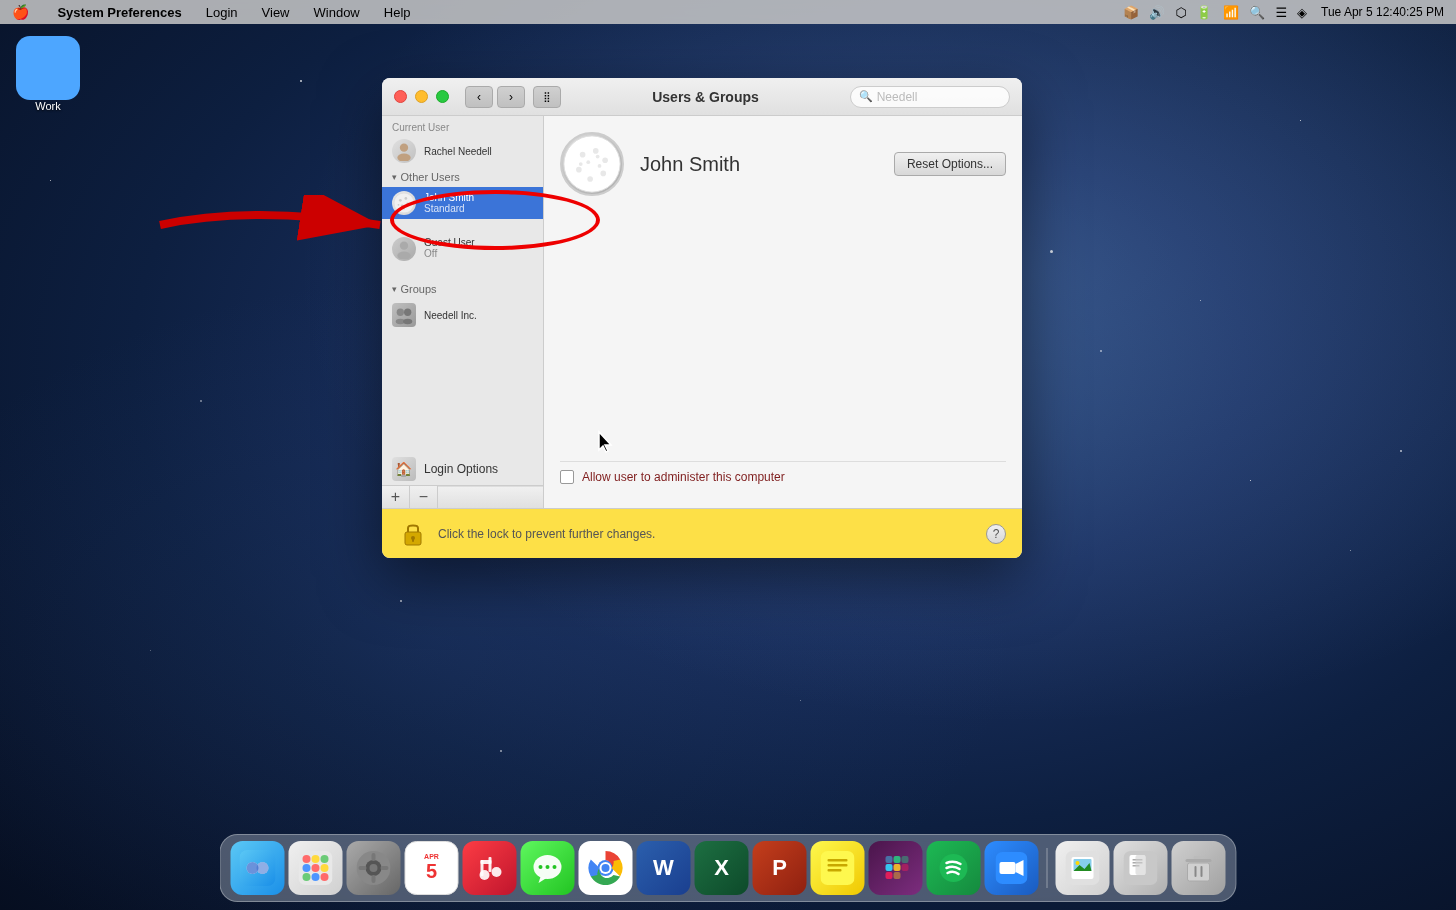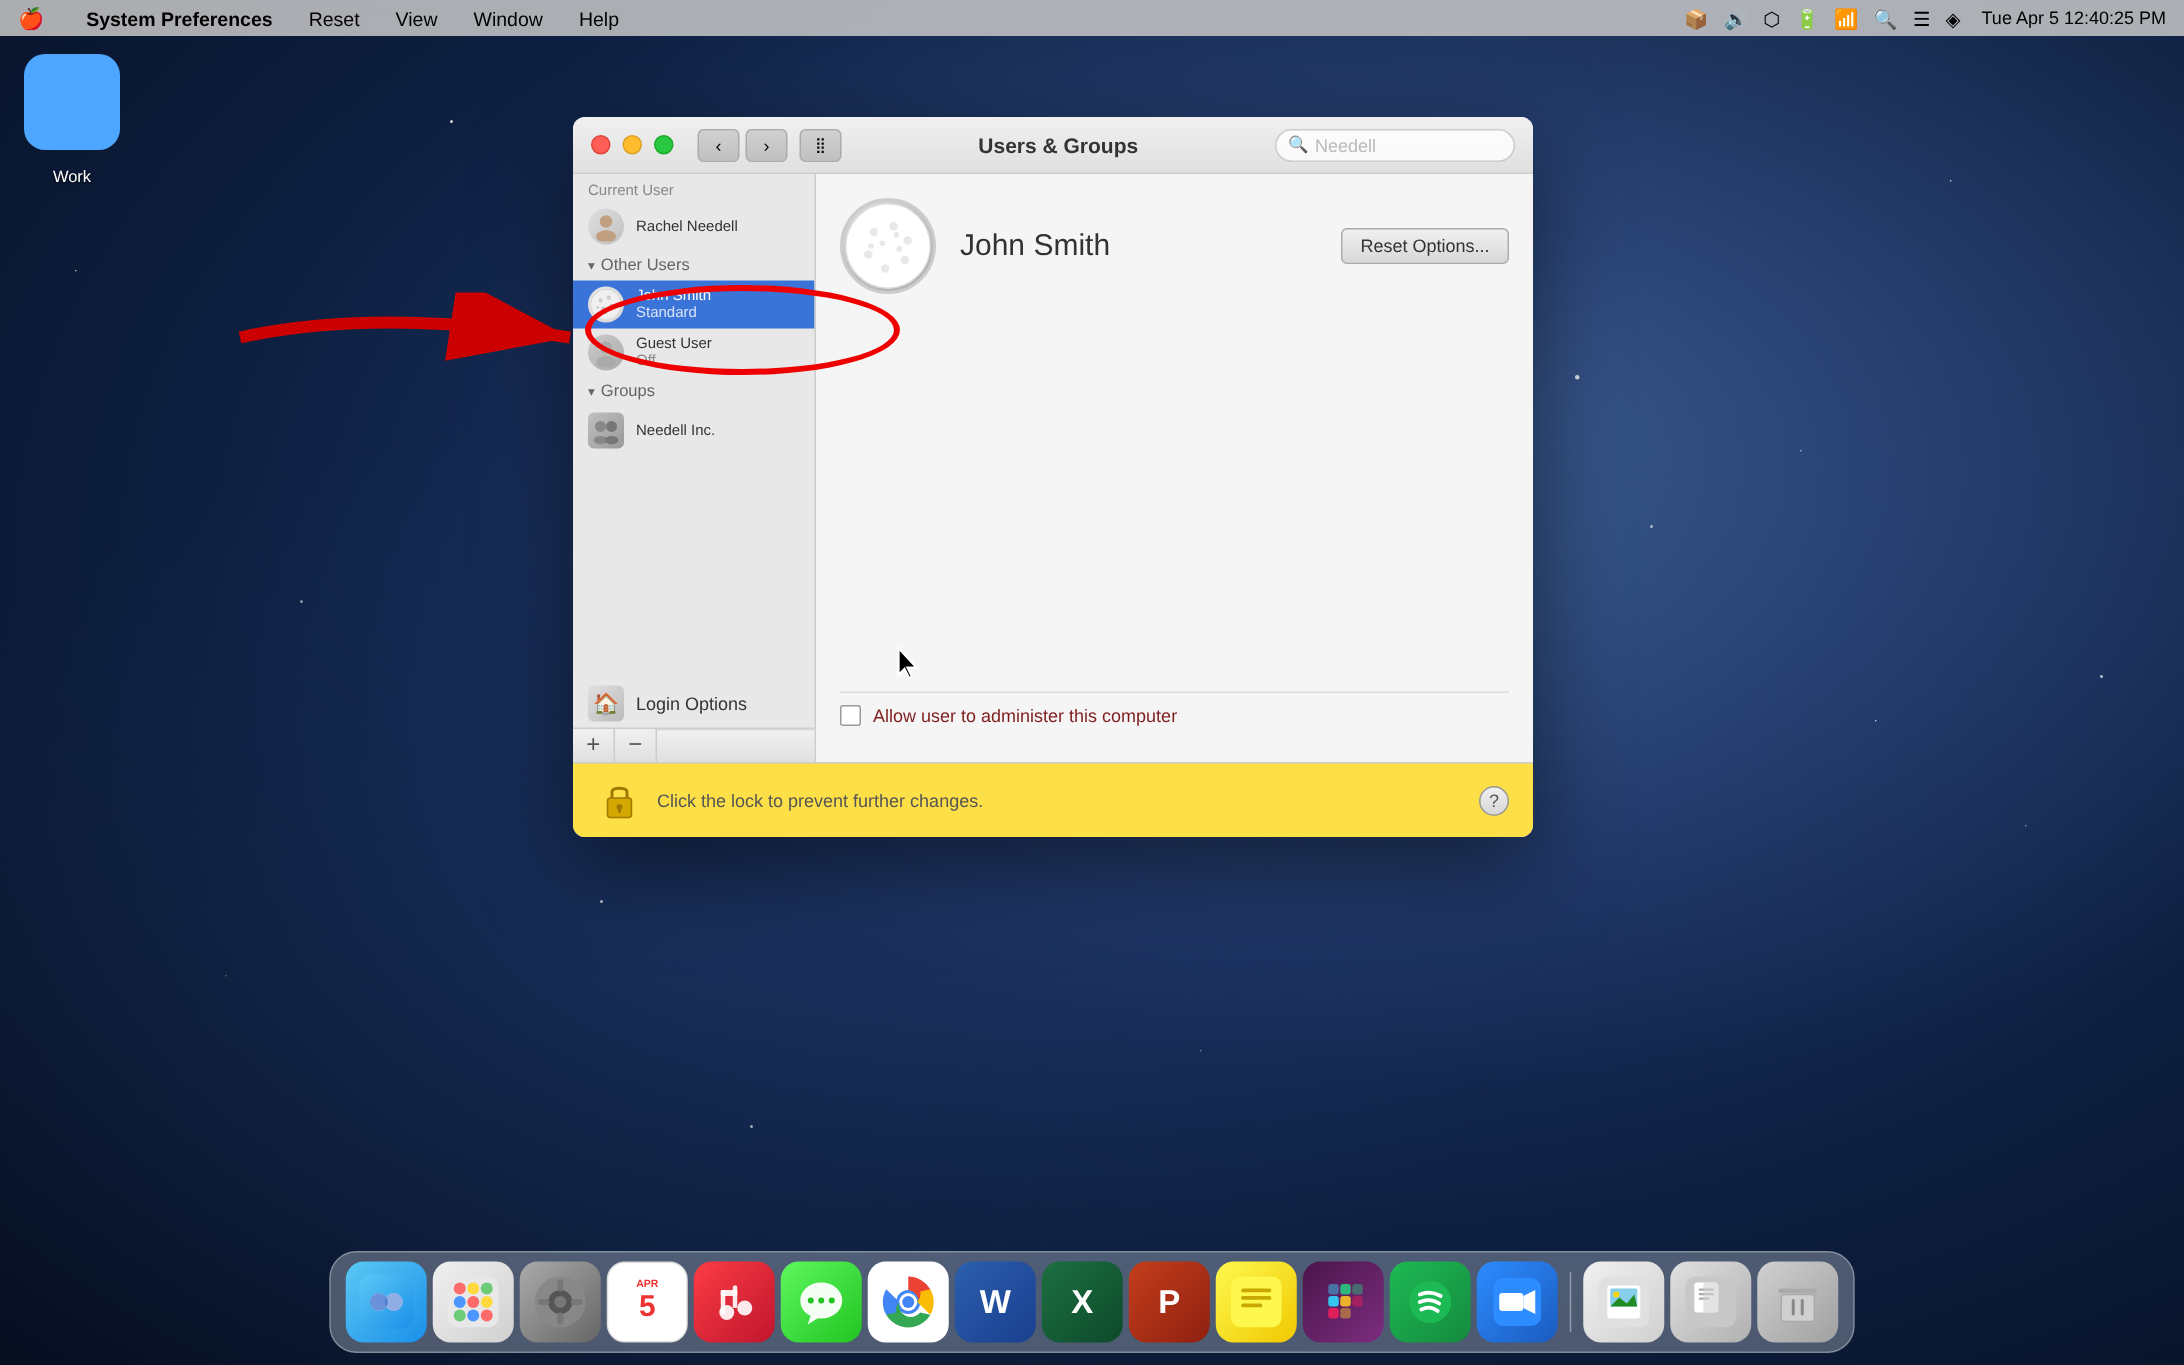--- a/index.html
+++ b/index.html
@@ -74,21 +74,21 @@
     .menubar-item.bold {
       font-weight: 600;
     }
 
     
     .desktop-icon {
       position: absolute;
       display: flex;
       flex-direction: column;
       align-items: center;
-      gap: 12px;
+      gap: 0;
       cursor: pointer;
       top: 36px;
       left: 16px;
     }
     .desktop-icon-img {
       width: 64px;
       height: 64px;
       background: #4da6ff;
       border-radius: 14px;
     }
@@ -467,22 +467,21 @@
       height: 60px;
       border: 4px solid #e00;
       border-radius: 50%;
       z-index: 200;
       pointer-events: none;
     }
 
     
     .guest-row {
       display: flex;
-      align-items: center;
-      padding: 4px 10px;
+      padding: 18px 10px;
       gap: 8px;
       font-size: 12px;
       color: #333;
       cursor: pointer;
     }
     .guest-avatar {
       width: 24px;
       height: 24px;
       border-radius: 50%;
       background: linear-gradient(135deg, #ccc, #aaa);
@@ -537,21 +536,21 @@
     <div class="star" style="width:1px;height:1px;top:180px;left:50px;opacity:0.8"></div>
     <div class="star" style="width:2px;height:2px;top:380px;left:650px;opacity:0.5"></div>
     <div class="star" style="width:1px;height:1px;top:480px;left:1250px;opacity:0.9"></div>
   </div>
 </div>
 
 <div class="menubar">
   <div class="menubar-left">
     <span class="menubar-item apple-logo">🍎</span>
     <span class="menubar-item bold">System Preferences</span>
-    <span class="menubar-item">Reset</span>
+    <span class="menubar-item">Login</span>
     <span class="menubar-item">View</span>
     <span class="menubar-item">Window</span>
     <span class="menubar-item">Help</span>
   </div>
   <div class="menubar-right">
     <span style="font-size:13px;">📦</span>
     <span style="font-size:13px;">🔊</span>
     <span style="font-size:13px;">⬡</span>
     <span style="font-size:13px;">🔋</span>
     <span style="font-size:13px;">📶</span>

